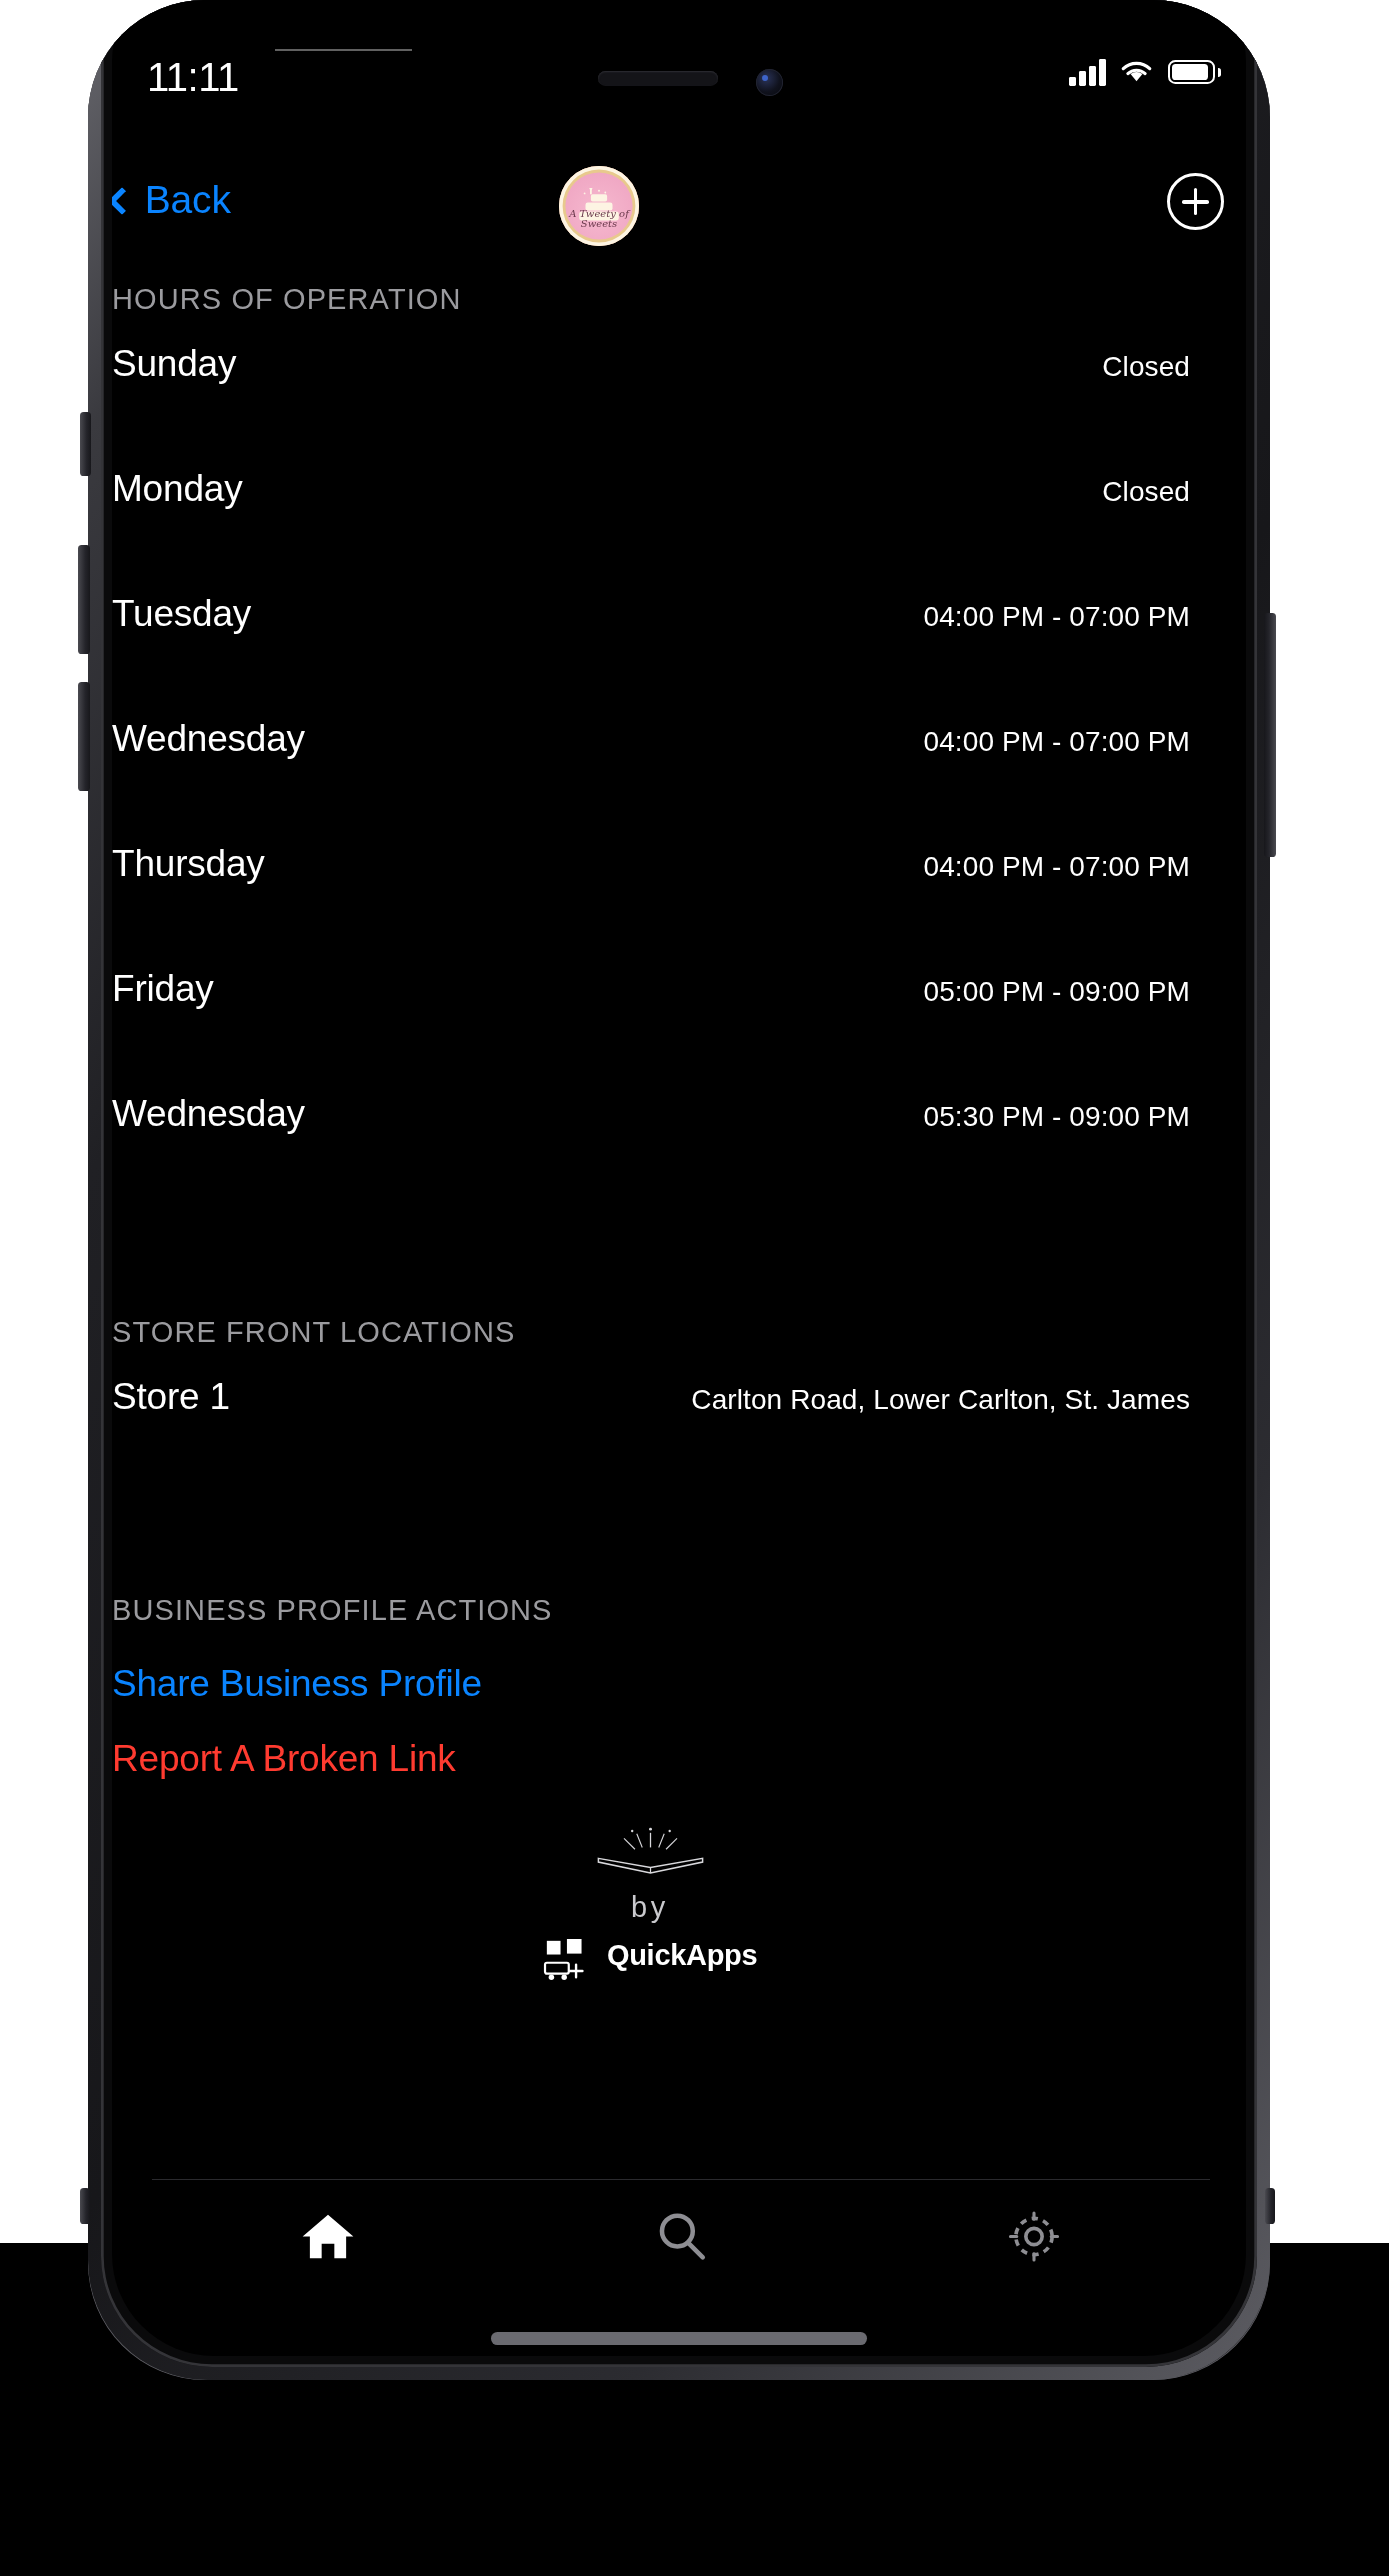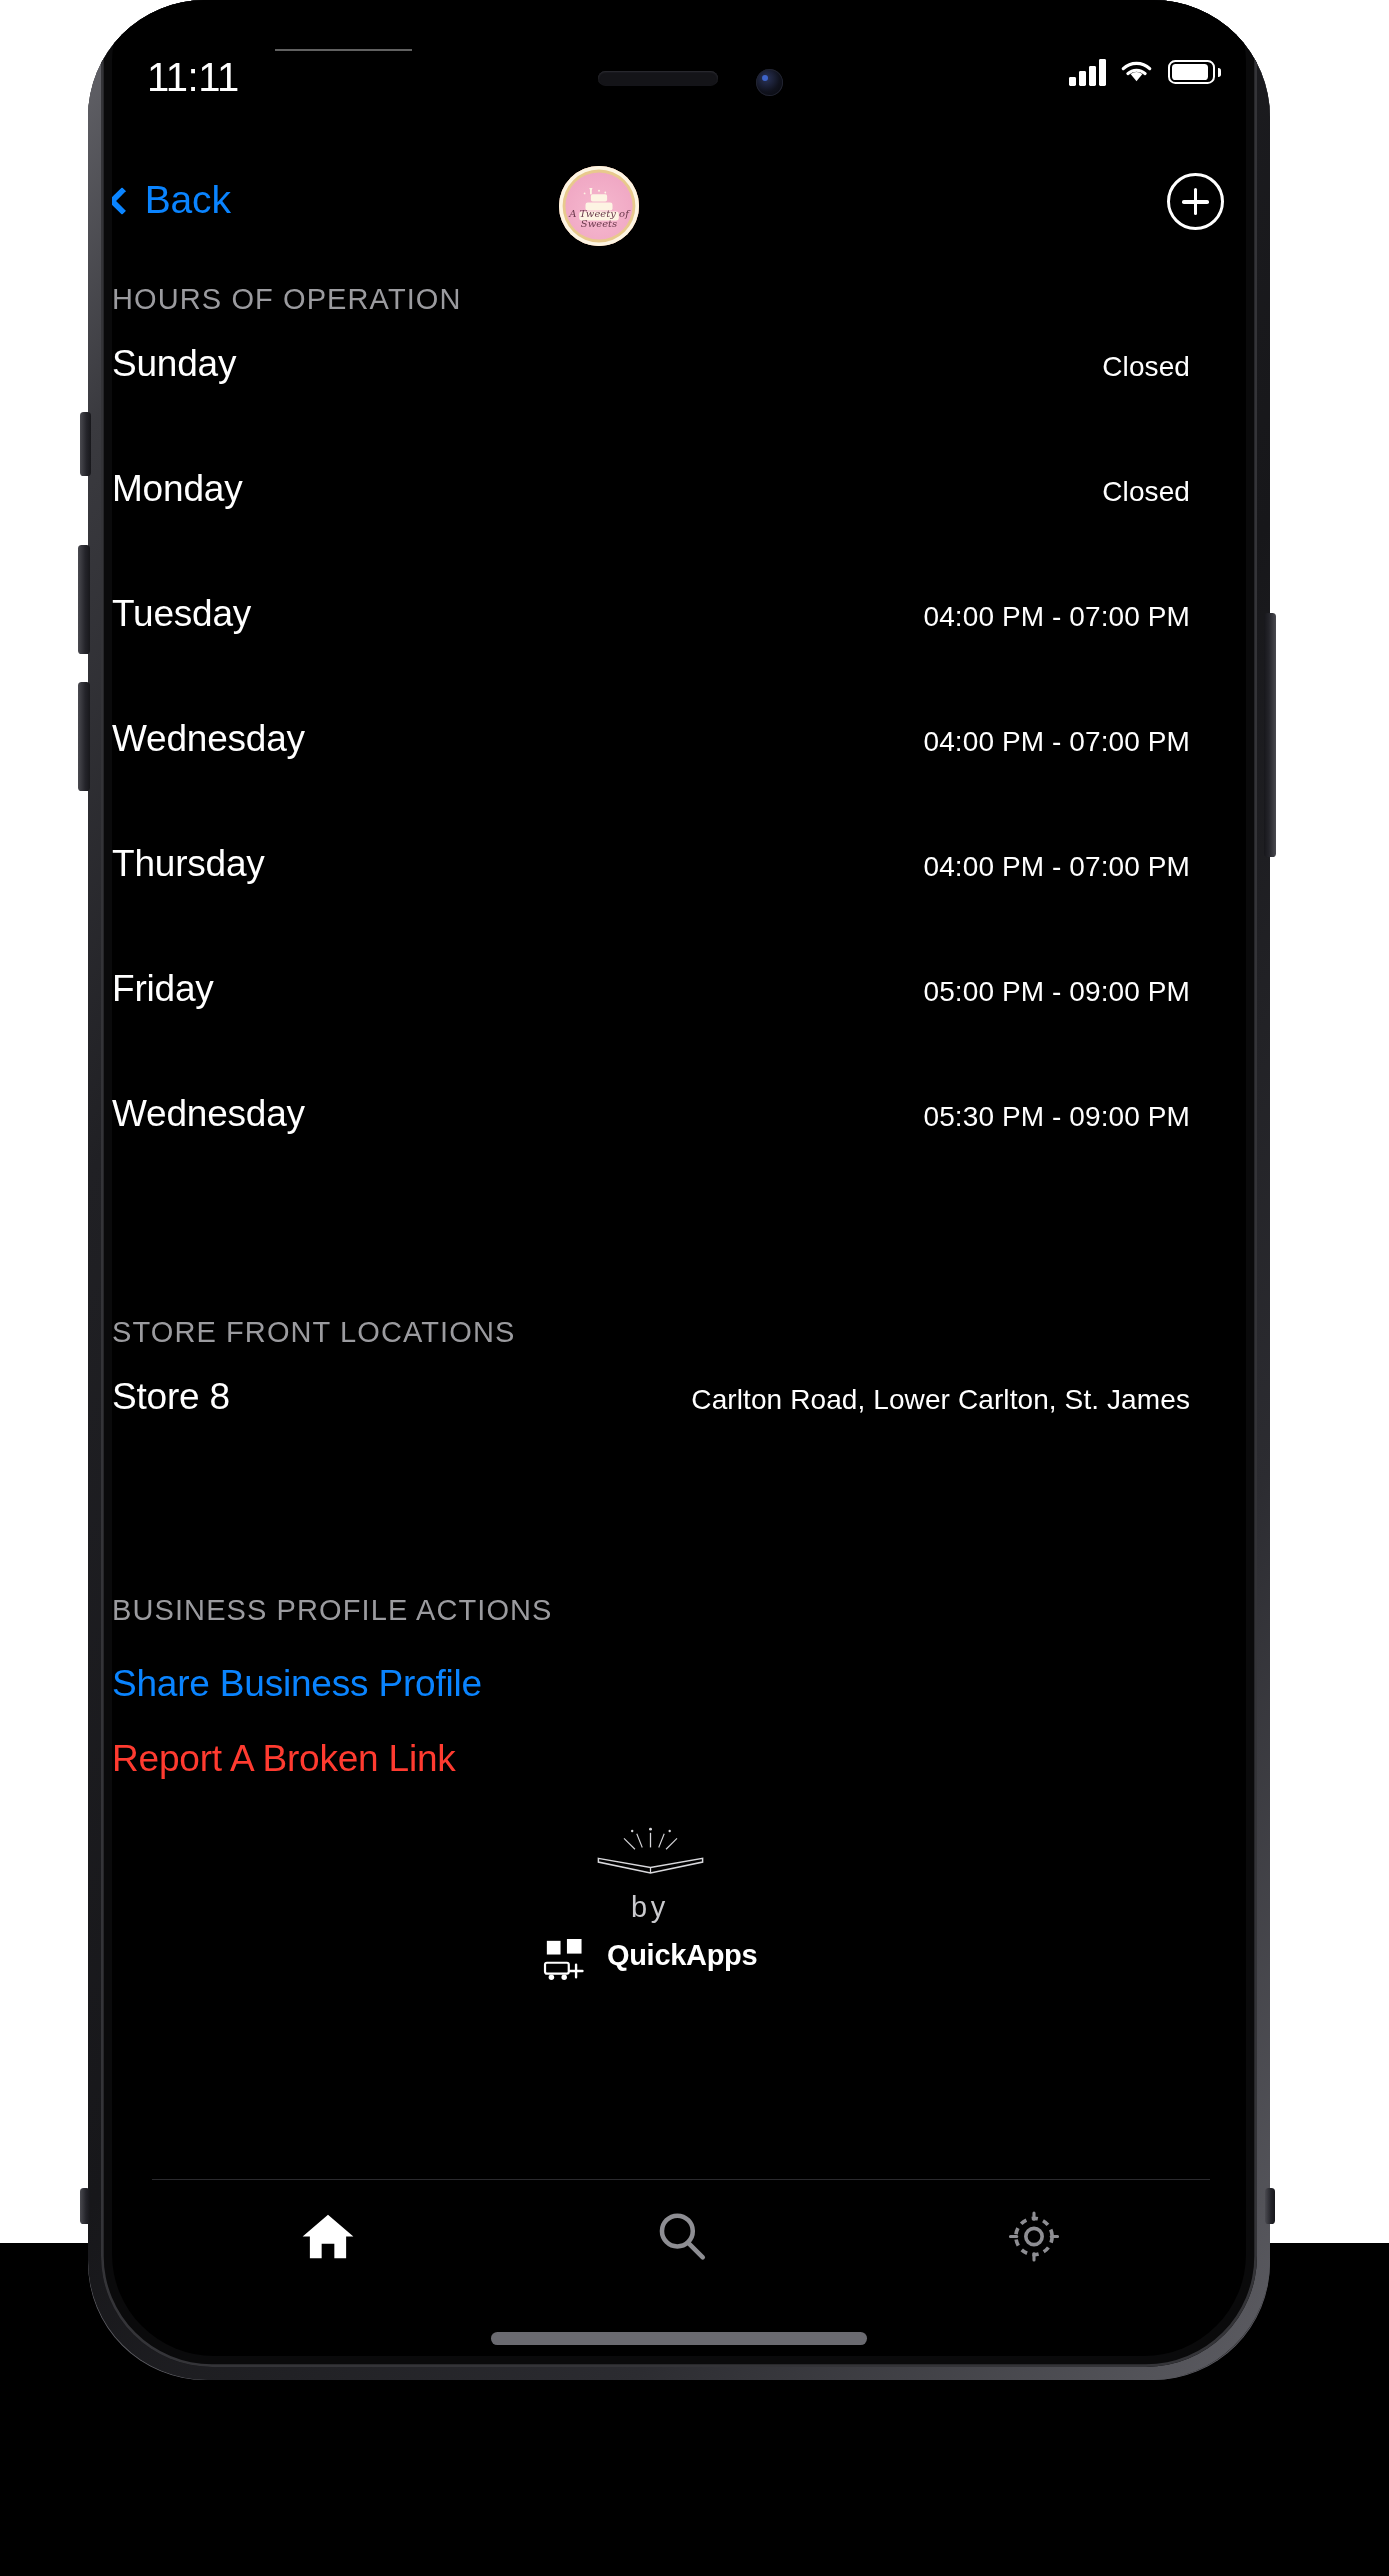--- a/index.html
+++ b/index.html
@@ -462,21 +462,21 @@
                 <span class="row-label">Wednesday</span>
                 <span class="row-value">05:30 PM - 09:00 PM</span>
               </div>
             </div>
 
           <div class="gap-lg"></div>
 
           <div class="section-header">STORE FRONT LOCATIONS</div>
           <div class="rows" id="location-rows">
               <div class="row">
-                <span class="row-label">Store 8</span>
+                <span class="row-label">Store 1</span>
                 <span class="row-value">Carlton Road, Lower Carlton, St. James</span>
               </div>
             </div>
 
           <div class="gap-md"></div>
 
           <div class="section-header">BUSINESS PROFILE ACTIONS</div>
           <span class="action-link action-share">Share Business Profile</span>
           <span class="action-link action-report">Report A Broken Link</span>
 

